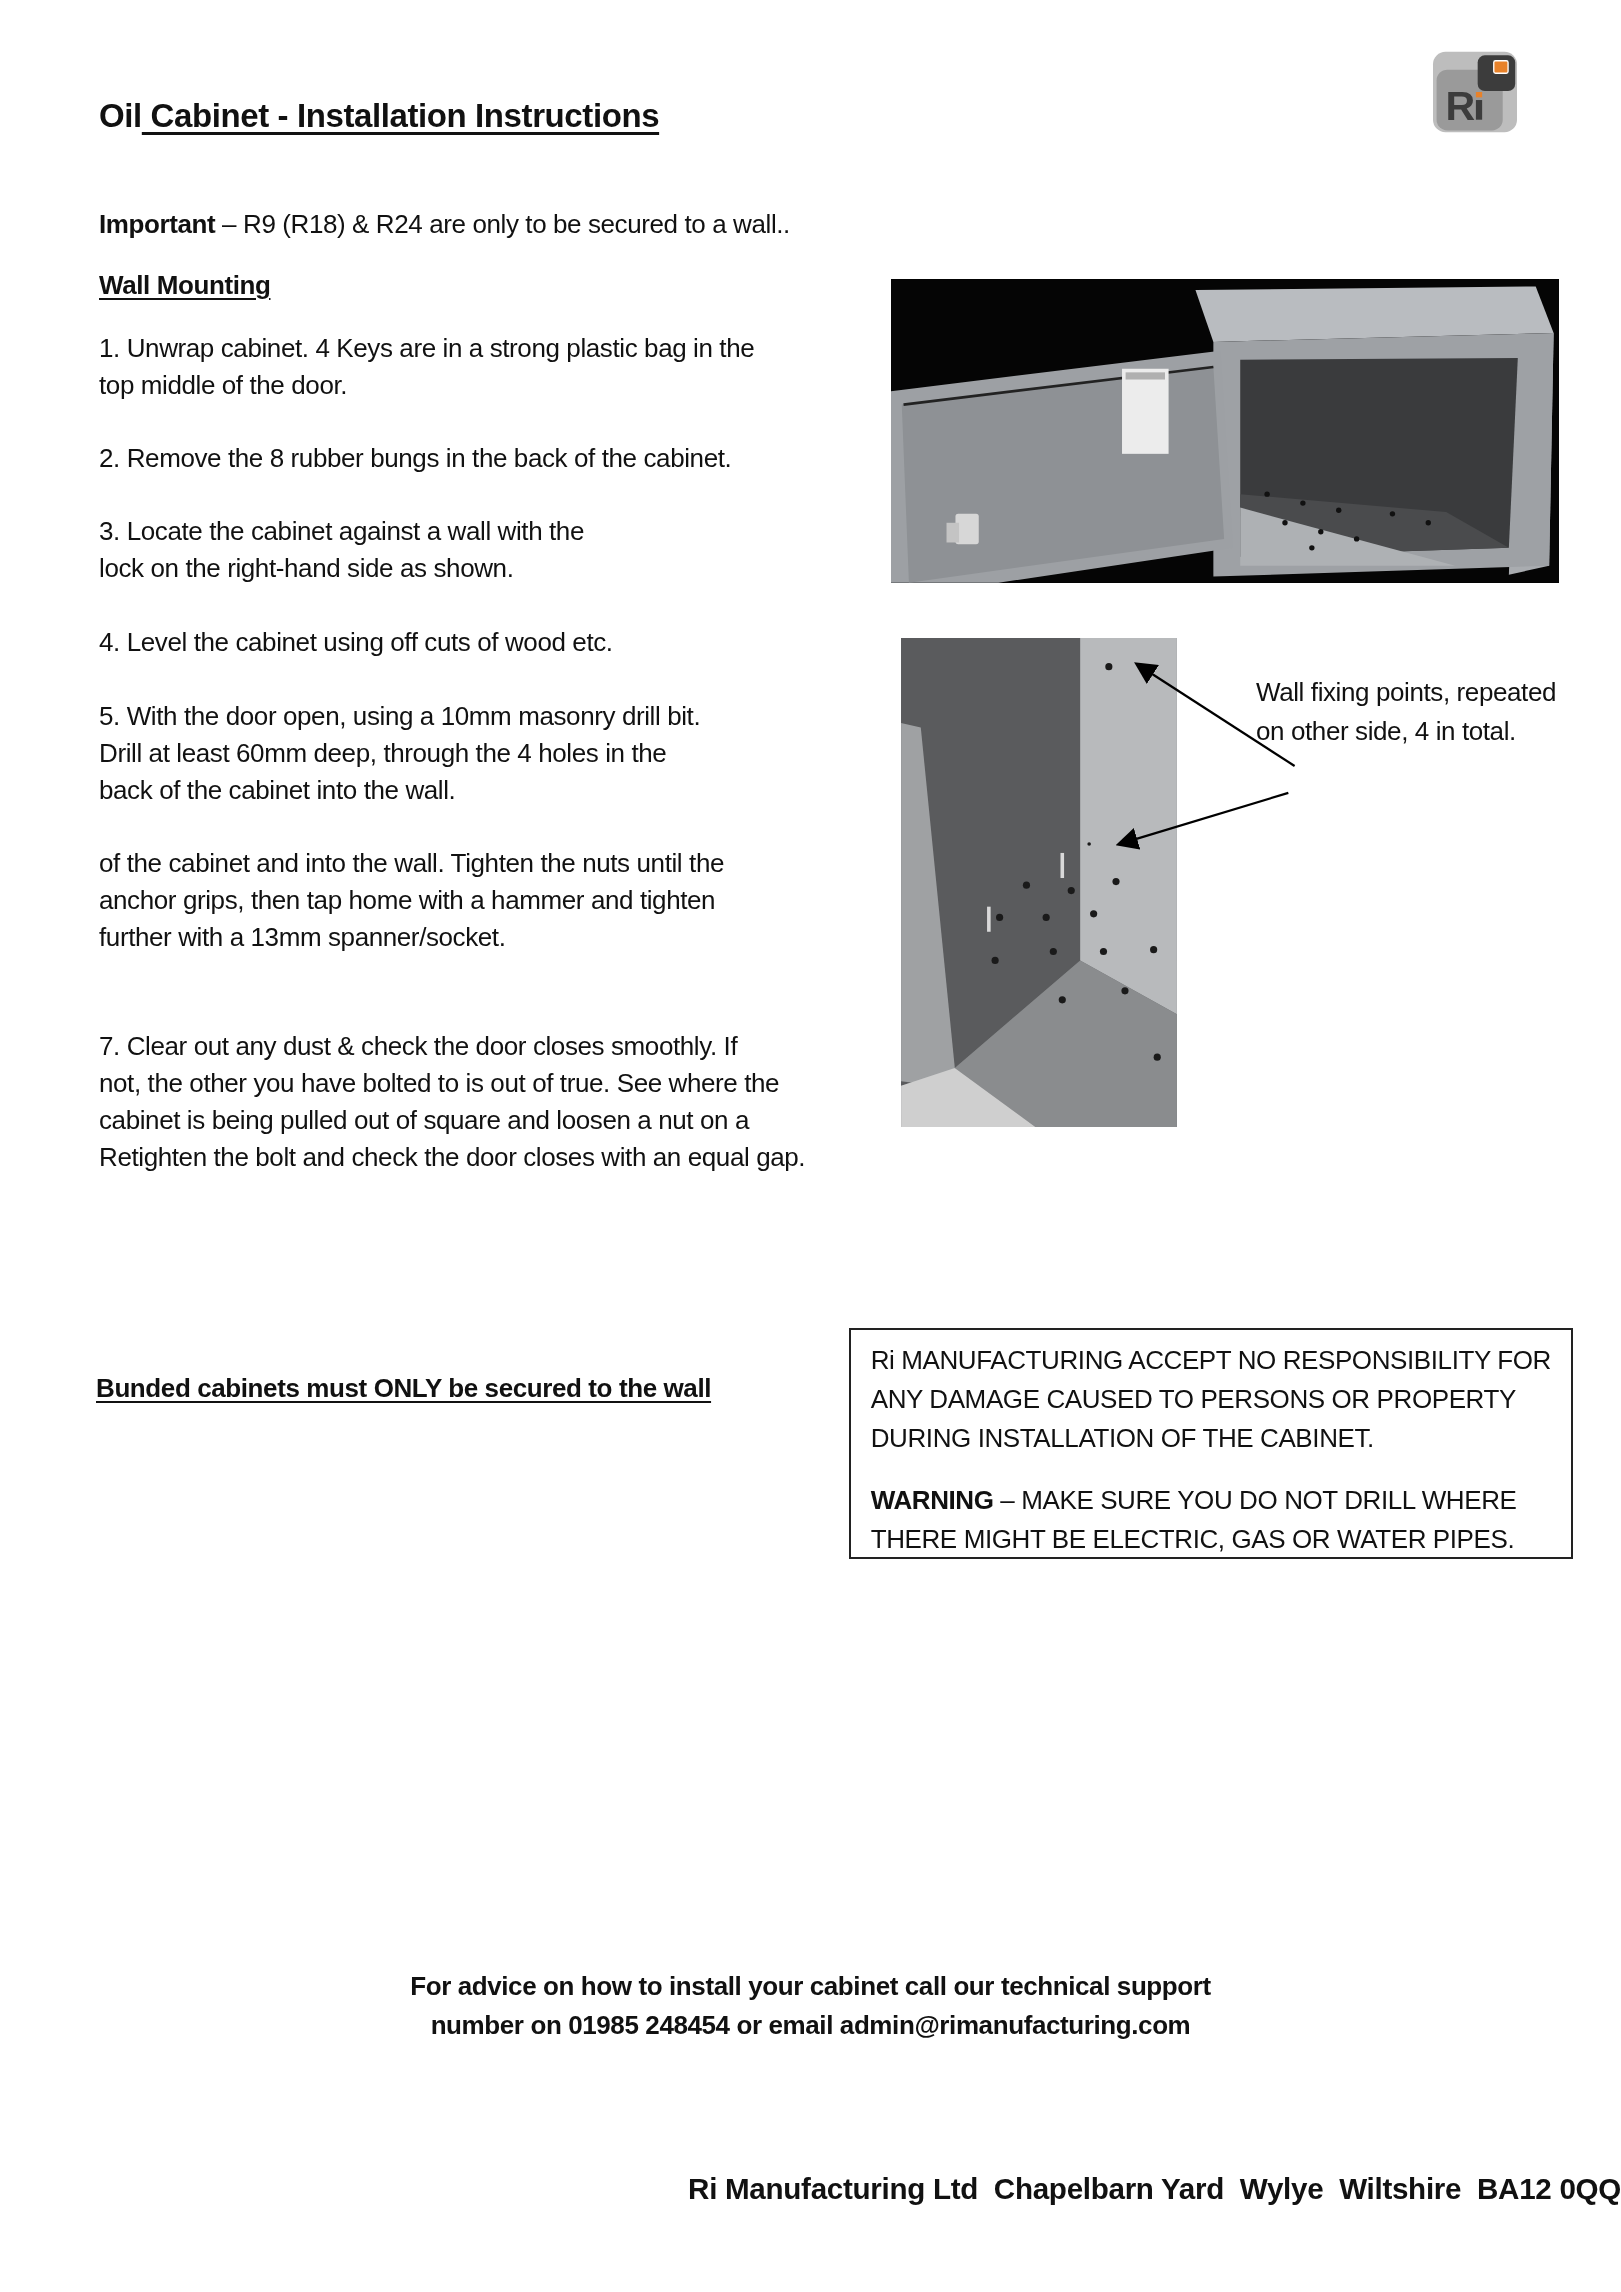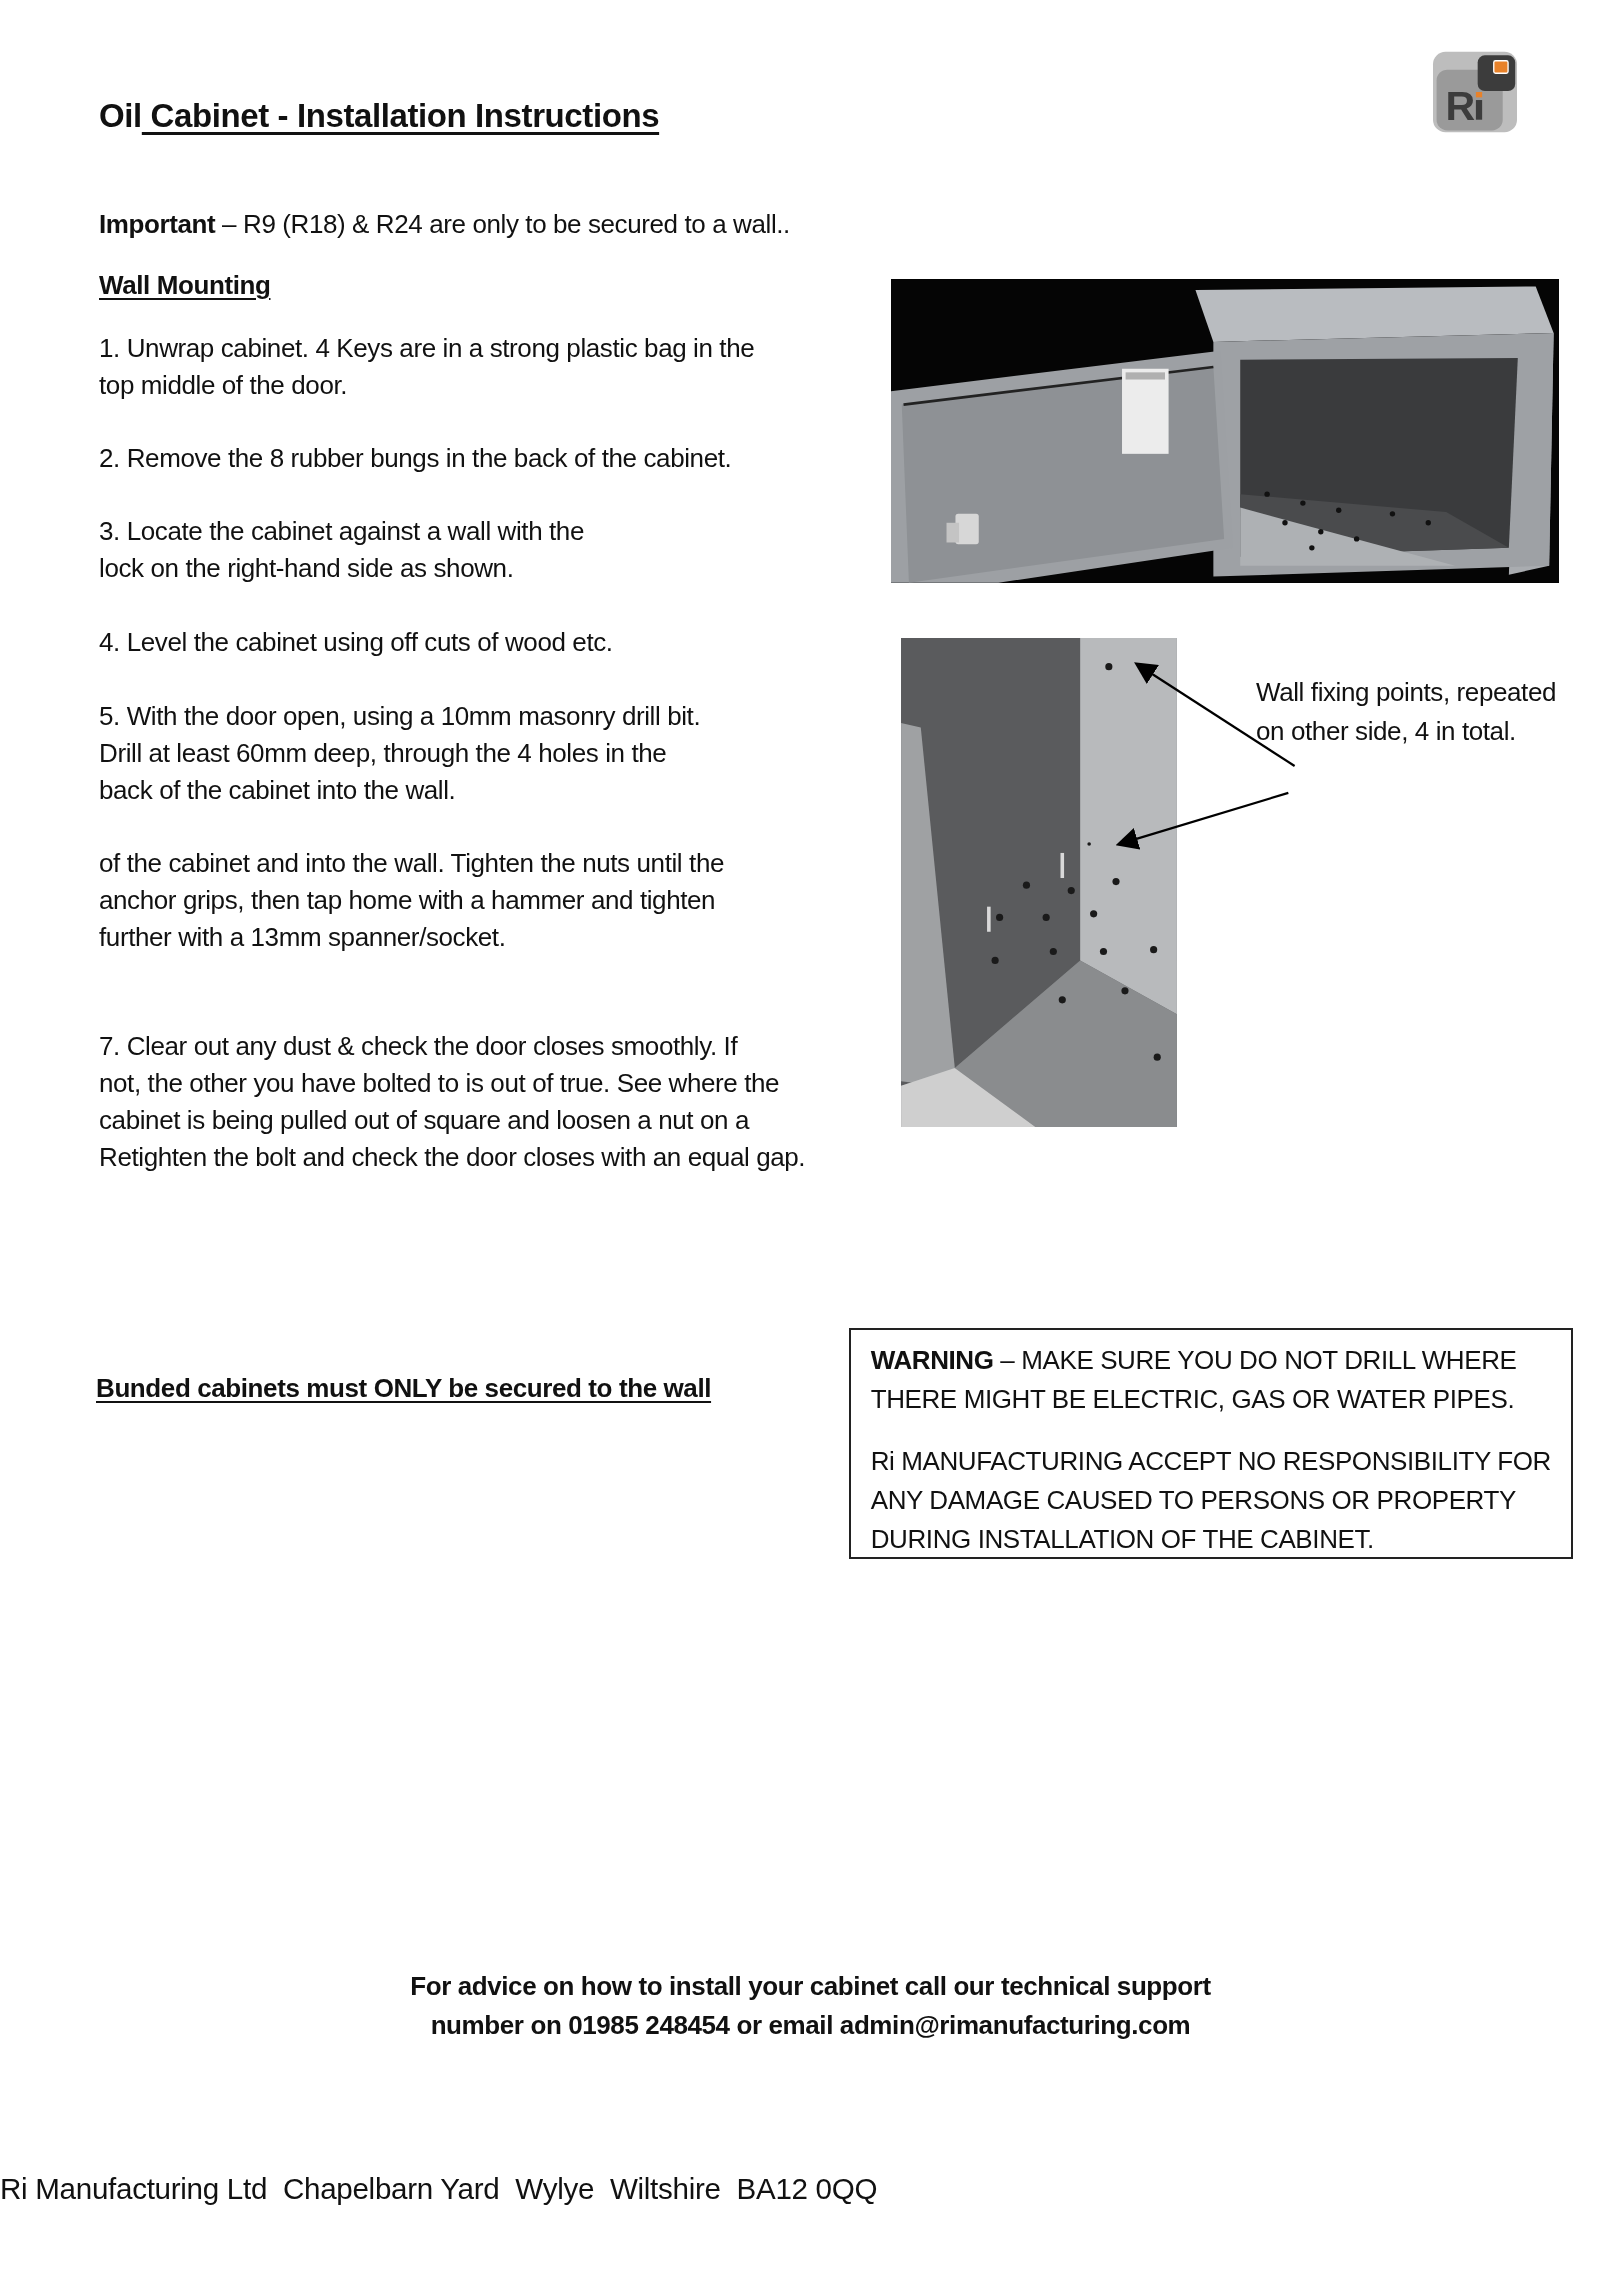--- a/index.html
+++ b/index.html
@@ -14,21 +14,21 @@
   .logo { left:1431px; top:50px; width:88px; height:84px; }
   .photo1 { left:891px; top:279px; width:668px; height:304px; background:#000; overflow:hidden; }
   .photo2 { left:901px; top:638px; width:276px; height:489px; background:#7d7d7d; overflow:hidden; }
   .caption { left:1256px; top:673px; font-size:26px; line-height:39px; letter-spacing:-0.4px; white-space:nowrap; }
   .arrows { left:1102px; top:654px; width:215px; height:215px; pointer-events:none; }
   .warn { left:849px; top:1328px; width:724px; height:231px; border:2.7px solid #222; box-sizing:border-box; padding:10.7px 19.7px; }
   .warn p { margin:0; font-size:26px; line-height:39px; letter-spacing:-0.4px; white-space:nowrap; }
   .warn p + p { margin-top:23px; }
   .bunded { left:96px; top:1373px; font-size:26px; font-weight:bold; letter-spacing:-0.4px; white-space:nowrap; }
   .advice { left:0; width:1621px; top:1967px; text-align:center; font-size:26px; line-height:39px; font-weight:bold; letter-spacing:-0.4px; }
-  .address { left:0; width:1621px; top:2172px; text-align:left; font-size:29.6px; font-weight:normal; letter-spacing:-0.3px; white-space:pre; }
+  .address { left:0; width:1621px; top:2172px; text-align:right; font-size:29.6px; font-weight:bold; letter-spacing:-0.3px; white-space:pre; }
 </style>
 </head>
 <body>
 
 <div class="abs title">
   <span>Oil</span><span class="ul"> Cabinet - Installation Instructions</span>
 </div>
 
 <div class="abs logo">
   <svg width="88" height="84" viewBox="0 0 98 94">
@@ -167,27 +167,27 @@
 
 <div class="abs caption">
   <div>Wall fixing points, repeated</div>
   <div>on other side, 4 in total.</div>
 </div>
 
 <div class="abs bunded u">Bunded cabinets must ONLY be secured to the wall</div>
 
 <div class="abs warn">
   <p>
-    <span class="b">WARNING</span><span> – MAKE SURE YOU DO NOT DRILL WHERE</span><br>
-    <span>THERE MIGHT BE ELECTRIC, GAS OR WATER PIPES.</span>
-  </p>
-  <p>
     <span>Ri MANUFACTURING ACCEPT NO RESPONSIBILITY FOR</span><br>
     <span>ANY DAMAGE CAUSED TO PERSONS OR PROPERTY</span><br>
     <span>DURING INSTALLATION OF THE CABINET.</span>
+  </p>
+  <p>
+    <span class="b">WARNING</span><span> – MAKE SURE YOU DO NOT DRILL WHERE</span><br>
+    <span>THERE MIGHT BE ELECTRIC, GAS OR WATER PIPES.</span>
   </p>
 </div>
 
 <div class="abs advice">
   <div>For advice on how to install your cabinet call our technical support</div>
   <div>number on 01985 248454 or email admin@rimanufacturing.com</div>
 </div>
 
 <div class="abs address">Ri Manufacturing Ltd  Chapelbarn Yard  Wylye  Wiltshire  BA12 0QQ</div>
 

